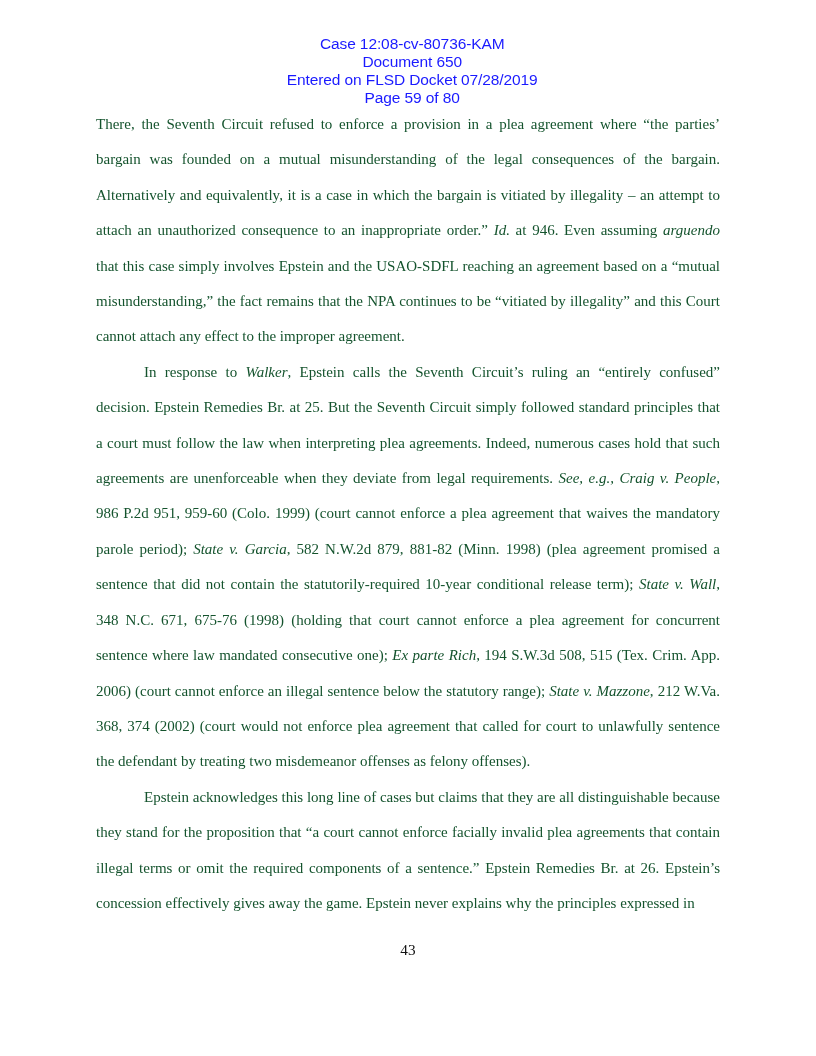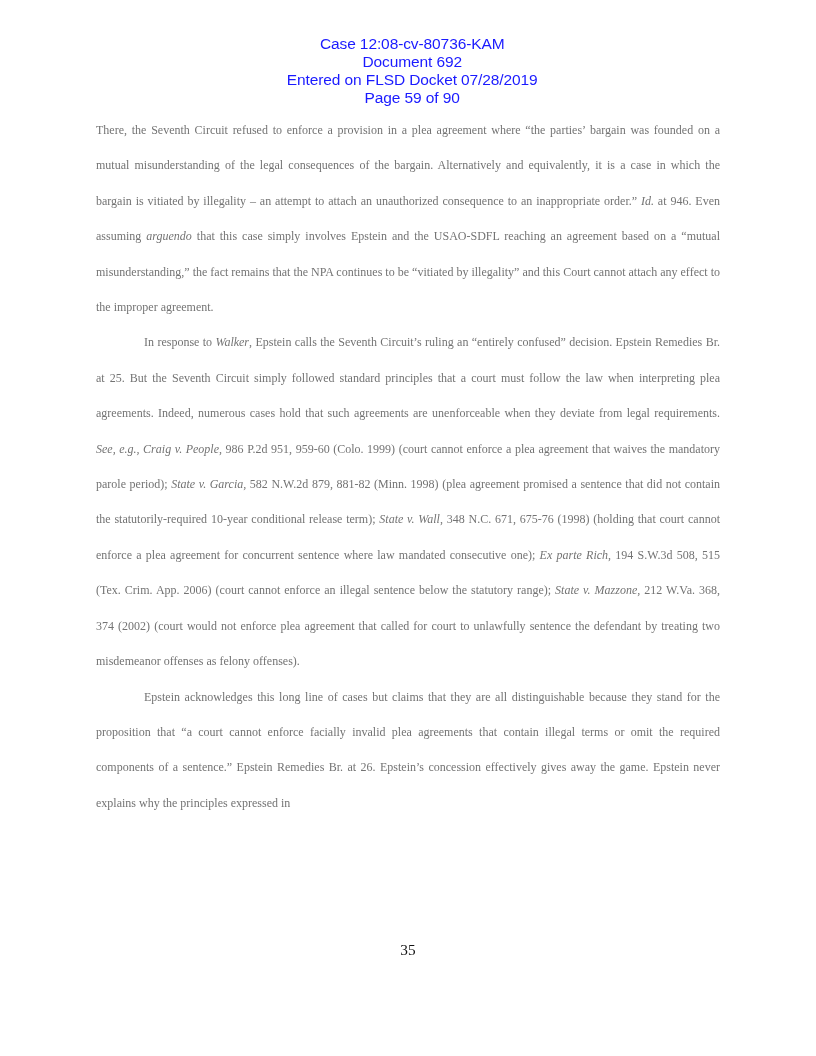--- a/index.html
+++ b/index.html
@@ -4,42 +4,42 @@
 <style>
   html, body { margin: 0; padding: 0; background: #ffffff; }
   body { width: 816px; height: 1056px; position: relative; overflow: hidden; }
   .header {
     position: absolute; top: 17px; left: 0; width: 816px; text-align: center;
     font-family: "Liberation Sans", sans-serif; font-size: 15.5px; color: #1a1aff;
     white-space: pre; letter-spacing: -0.1px;
   }
   .header span { margin: 0 5px; }
   .body-text {
-    position: absolute; top: 113px; left: 96px; width: 624px;
-    font-family: "Liberation Serif", serif; font-size: 12px; color: #737373;
+    position: absolute; top: 107px; left: 96px; width: 624px;
+    font-family: "Liberation Serif", serif; font-size: 15px; color: #14532d;
     line-height: 35.4px; text-align: justify;
   }
   .body-text p { margin: 0; }
   .body-text p.indent { text-indent: 48px; }
   .body-text p.last-left { text-align-last: left; }
   .body-text i { font-style: italic; }
   .page-number {
     position: absolute; top: 941px; left: 0; width: 816px; text-align: center;
     font-family: "Liberation Serif", serif; font-size: 15.3px; color: #111;
   }
 </style>
 </head>
 <body>
 
 <div class="header">
   <span>Case 12:08-cv-80736-KAM</span>
-  <span>Document 692</span>
+  <span>Document 650</span>
   <span>Entered on FLSD Docket 07/28/2019</span>
-  <span>Page 59 of 90</span>
+  <span>Page 59 of 80</span>
 </div>
 
 <div class="body-text">
   <p class="last-left"><span>There, the Seventh Circuit refused to enforce a provision in a plea agreement where “the parties’ bargain was founded on a mutual misunderstanding of the legal consequences of the bargain. Alternatively and equivalently, it is a case in which the bargain is vitiated by illegality – an attempt to attach an unauthorized consequence to an inappropriate order.”  </span><i>Id.</i><span> at 946.  Even assuming </span><i>arguendo</i><span> that this case simply involves Epstein and the USAO-SDFL reaching an agreement based on a “mutual misunderstanding,” the fact remains that the NPA continues to be “vitiated by illegality” and this Court cannot attach any effect to the improper agreement.</span></p>
   <p class="indent last-left"><span>In response to </span><i>Walker</i><span>, Epstein calls the Seventh Circuit’s ruling an “entirely confused” decision.  Epstein Remedies Br. at 25.  But the Seventh Circuit simply followed standard principles that a court must follow the law when interpreting plea agreements.  Indeed, numerous cases hold that such agreements are unenforceable when they deviate from legal requirements. </span><i>See, e.g., Craig v. People</i><span>, 986 P.2d 951, 959-60 (Colo. 1999) (court cannot enforce a plea agreement that waives the mandatory parole period); </span><i>State v. Garcia</i><span>, 582 N.W.2d 879, 881-82 (Minn. 1998) (plea agreement promised a sentence that did not contain the statutorily-required 10-year conditional release term); </span><i>State v. Wall</i><span>, 348 N.C. 671, 675-76 (1998) (holding that court cannot enforce a plea agreement for concurrent sentence where law mandated consecutive one); </span><i>Ex parte Rich</i><span>, 194 S.W.3d 508, 515 (Tex. Crim. App. 2006) (court cannot enforce an illegal sentence below the statutory range); </span><i>State v. Mazzone</i><span>, 212 W.Va. 368, 374 (2002) (court would not enforce plea agreement that called for court to unlawfully sentence the defendant by treating two misdemeanor offenses as felony offenses).</span></p>
   <p class="indent"><span>Epstein acknowledges this long line of cases but claims that they are all distinguishable because they stand for the proposition that “a court cannot enforce facially invalid plea agreements that contain illegal terms or omit the required components of a sentence.”  Epstein Remedies Br. at 26.  Epstein’s concession effectively gives away the game.  Epstein never explains why the principles expressed in</span></p>
 </div>
 
-<div class="page-number">35</div>
+<div class="page-number">43</div>
 
 </body></html>

